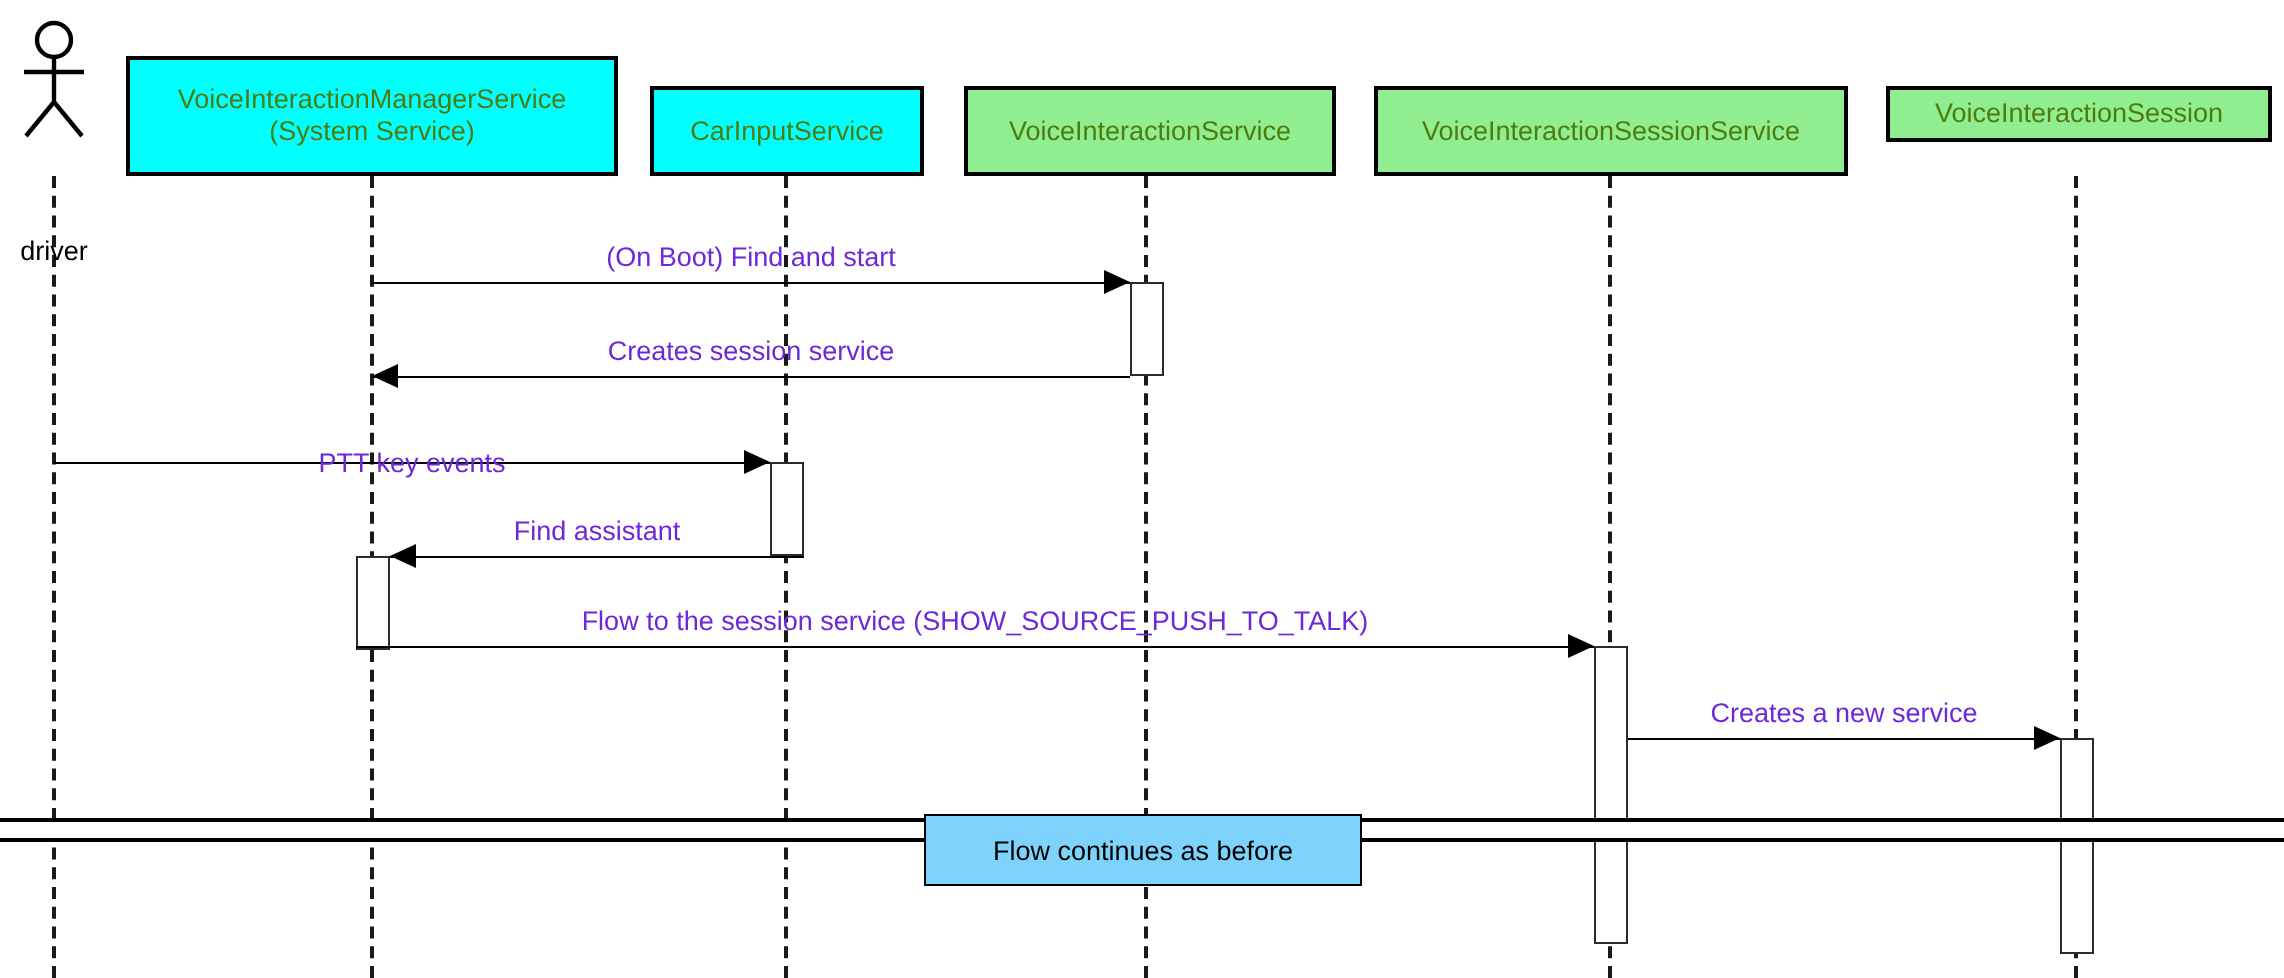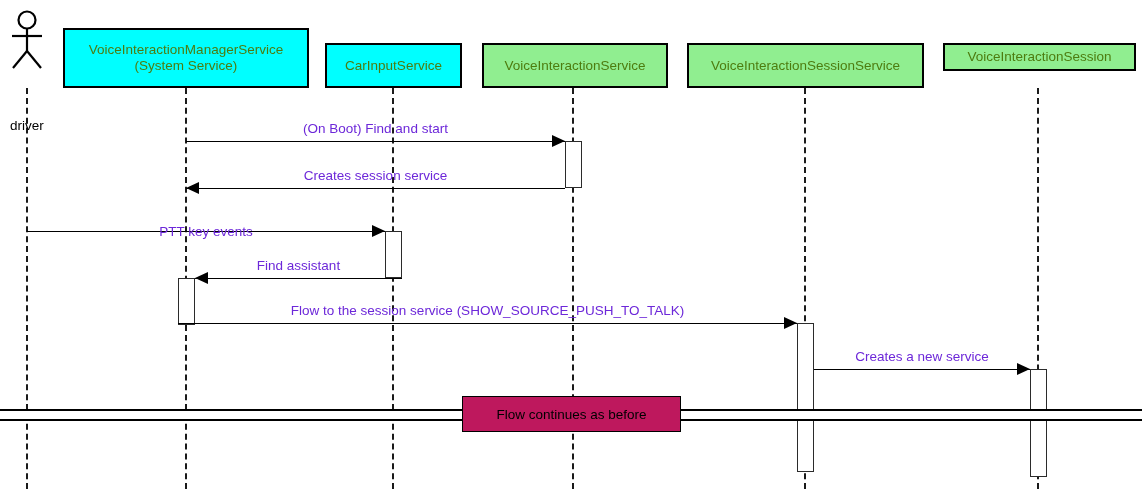--- a/index.html
+++ b/index.html
@@ -109,29 +109,30 @@
   .divider-fill {
     position: absolute;
     left: 0;
     width: 1142px;
     background: #ffffff;
     z-index: 6;
   }
   .divider-box {
     position: absolute;
     box-sizing: border-box;
-    background: #be185d;
+    background: #7dd3fc;
     border: 1.6px solid #000000;
     display: flex;
     align-items: center;
     justify-content: center;
     font-size: 13.5px;
     color: #000000;
     z-index: 9;
     white-space: nowrap;
+    margin-top: 11px;
   }
 </style>
 </head>
 <body>
 
 <div id="canvas">
 
   <div class="lifeline" style="left:26px; top:88px; height:401px;"></div>
   <div class="lifeline" style="left:185px; top:88px; height:401px;"></div>
   <div class="lifeline" style="left:392px; top:88px; height:401px;"></div>

